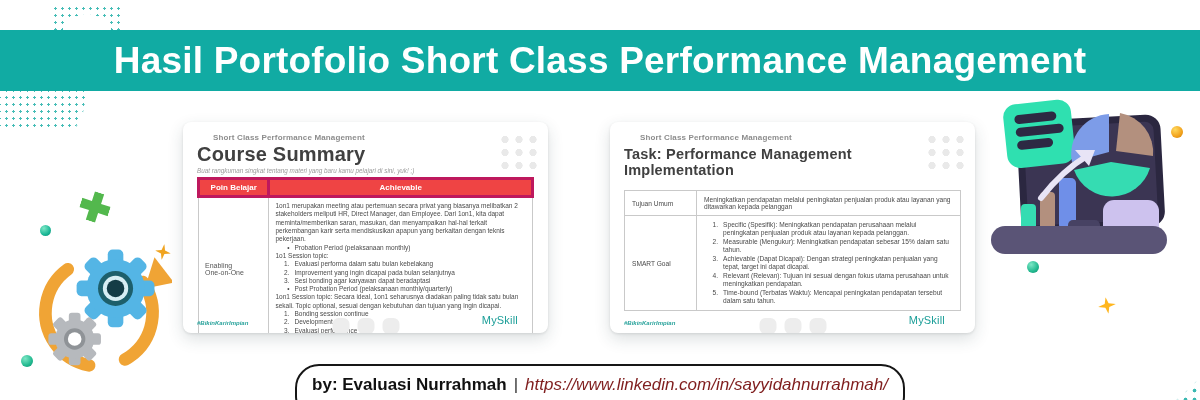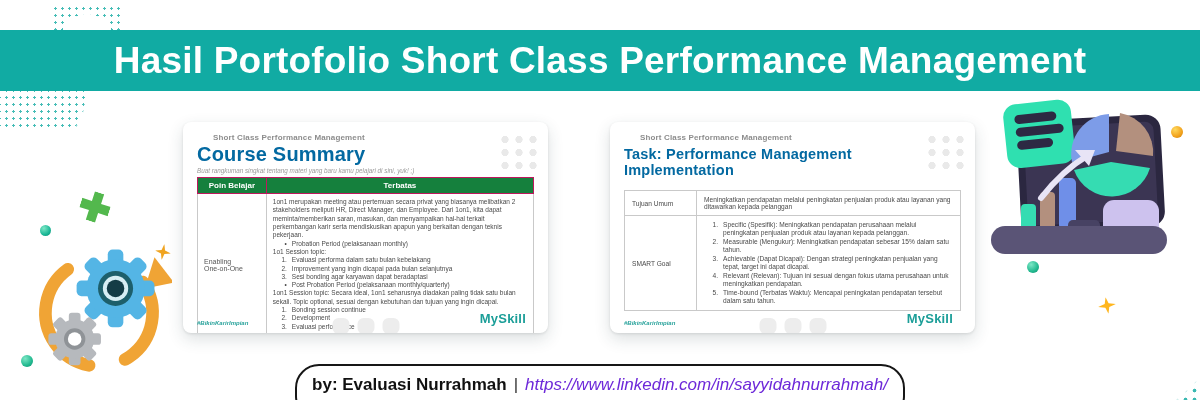--- a/index.html
+++ b/index.html
@@ -53,51 +53,51 @@
   
   .slide{position:absolute;top:122px;width:365px;height:211px;background:#fff;border-radius:8px;
          box-shadow:0 6px 16px rgba(40,60,70,.16),0 1px 3px rgba(0,0,0,.10);
          padding:11px 14px 7px;box-sizing:border-box;overflow:hidden;z-index:3;}
   .slide-left{left:183px;}
   .slide-right{left:610px;}
   .dots-grid{position:absolute;top:9px;right:10px;width:42px;height:40px;
          background-image:radial-gradient(circle,#e9e9e9 3.4px,transparent 3.8px);
          background-size:14px 13px;background-position:2px 2px;}
   .kicker{font-size:8px;font-weight:bold;color:#8d8d8d;letter-spacing:.15px;margin-left:16px;}
-  .slide-title{margin:1px 0 0;font-size:20px;font-weight:bold;color:#0369a1;letter-spacing:.2px;}
+  .slide-title{margin:1px 0 0;font-size:20px;font-weight:bold;color:#404040;letter-spacing:.2px;}
   .slide-right .slide-title{font-size:14.5px;margin-top:4px;margin-bottom:12px;}
   .slide-sub{font-size:6.3px;font-style:italic;color:#9b9b9b;margin:1px 0 3px;}
 
   table{width:100%;border-collapse:collapse;table-layout:fixed;}
-  .ctable th{background:#15803d;color:#fff;font-size:8px;font-weight:bold;padding:3px 2px;
-             border:1px solid #be185d;}
+  .ctable th{background:#ef4444;color:#fff;font-size:8px;font-weight:bold;padding:3px 2px;
+             border:3px solid #be185d;}
   .ctable th.c1{width:19%;}
   .ctable td{border:1px solid #c9c9c9;font-size:6.5px;color:#4a4a4a;padding:4px 6px;vertical-align:middle;}
   td.lbl{font-size:7px;color:#555;}
   .ttable{margin-top:5px;}
   .ttable td{border:1px solid #c9c9c9;font-size:6.6px;color:#4a4a4a;padding:5px 7px;vertical-align:middle;}
   .ttable td.lbl{width:17%;}
   .blk{display:flex;line-height:1.28;}
   .blk .mk{flex:0 0 14px;text-align:right;padding-right:5px;}
   .blk .tx{flex:1;}
 
   .sfoot{position:absolute;left:14px;right:14px;bottom:5px;height:14px;}
   .hashtag{position:absolute;left:0;bottom:2px;font-size:6px;font-style:italic;font-weight:bold;color:#2aa39c;}
-  .brand{position:absolute;right:8px;bottom:2px;font-size:13px;font-weight:bold;color:#1b9e98;letter-spacing:.2px;}
+  .brand{position:absolute;right:16px;bottom:2px;font-size:11px;font-weight:normal;color:#1b9e98;letter-spacing:.2px;}
   .pagedots{position:absolute;left:50%;transform:translateX(-50%);bottom:-6px;display:flex;gap:8px;}
   .pagedots i{width:17px;height:16px;border-radius:6px;background:#ededed;display:block;}
 
   
   .pill{position:absolute;left:50%;transform:translateX(-50%);top:364px;width:610px;height:56px;
         background:#fff;border:2.5px solid #161616;border-radius:24px;box-sizing:border-box;
         display:flex;justify-content:center;align-items:flex-start;padding-top:9px;gap:7px;
         font-size:17px;color:#111;white-space:nowrap;z-index:5;}
   .pill .author{font-weight:bold;}
   .pill .sep{color:#333;}
-  .pill .url{font-style:italic;color:#6d28d9;}
+  .pill .url{font-style:italic;color:#7f1d1d;}
 </style>
 </head>
 <body>
 
 <div class="canvas">
 
   <div class="dots dots-tl"></div>
   <div class="dots dots-left"></div>
   <div class="dots-br-wrap">
     <div class="dots-br"></div>
@@ -181,21 +181,21 @@
 
   <section class="slide slide-left">
     <div class="dots-grid"></div>
     <div class="kicker">Short Class Performance Management</div>
     <h2 class="slide-title">Course Summary</h2>
     <div class="slide-sub">Buat rangkuman singkat tentang materi yang baru kamu pelajari di sini, yuk! ;)</div>
     <table class="ctable">
       <thead>
         <tr>
           <th class="c1">Poin Belajar</th>
-          <th>Terbatas</th>
+          <th>Achievable</th>
         </tr>
       </thead>
       <tbody>
         <tr>
           <td class="lbl">
             <div>Enabling</div>
             <div>One-on-One</div>
           </td>
           <td class="cnt">
             <div class="blk" data-type="p">

